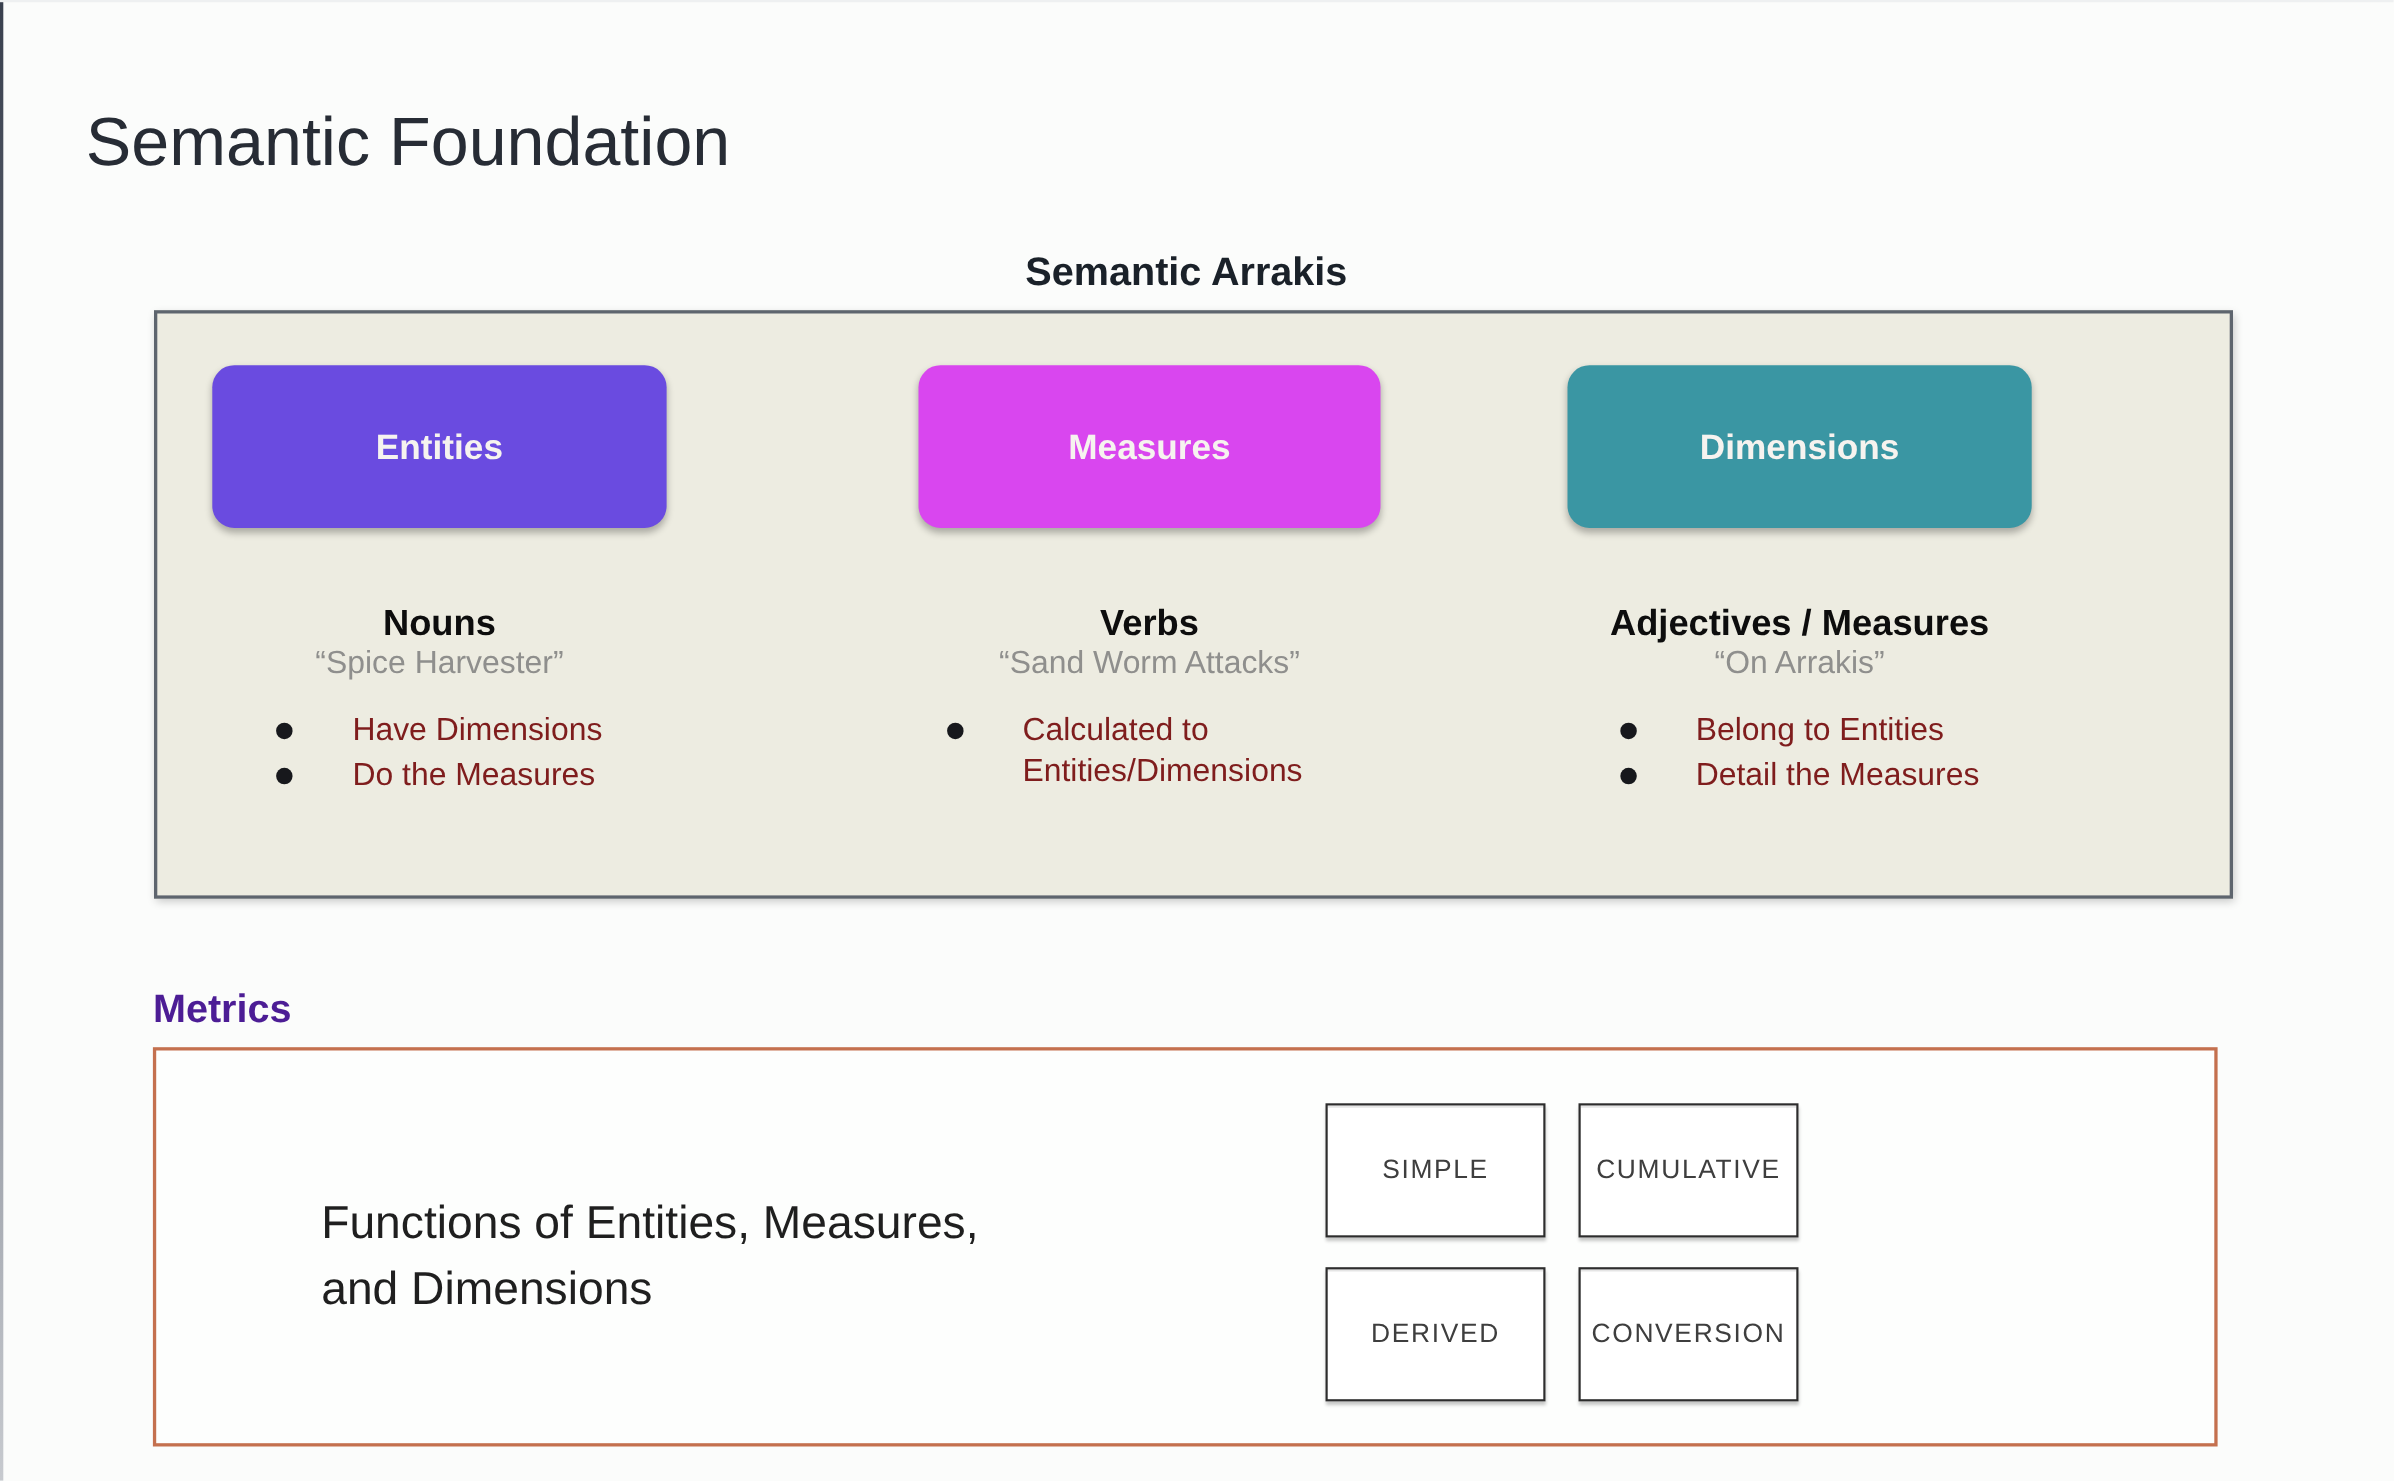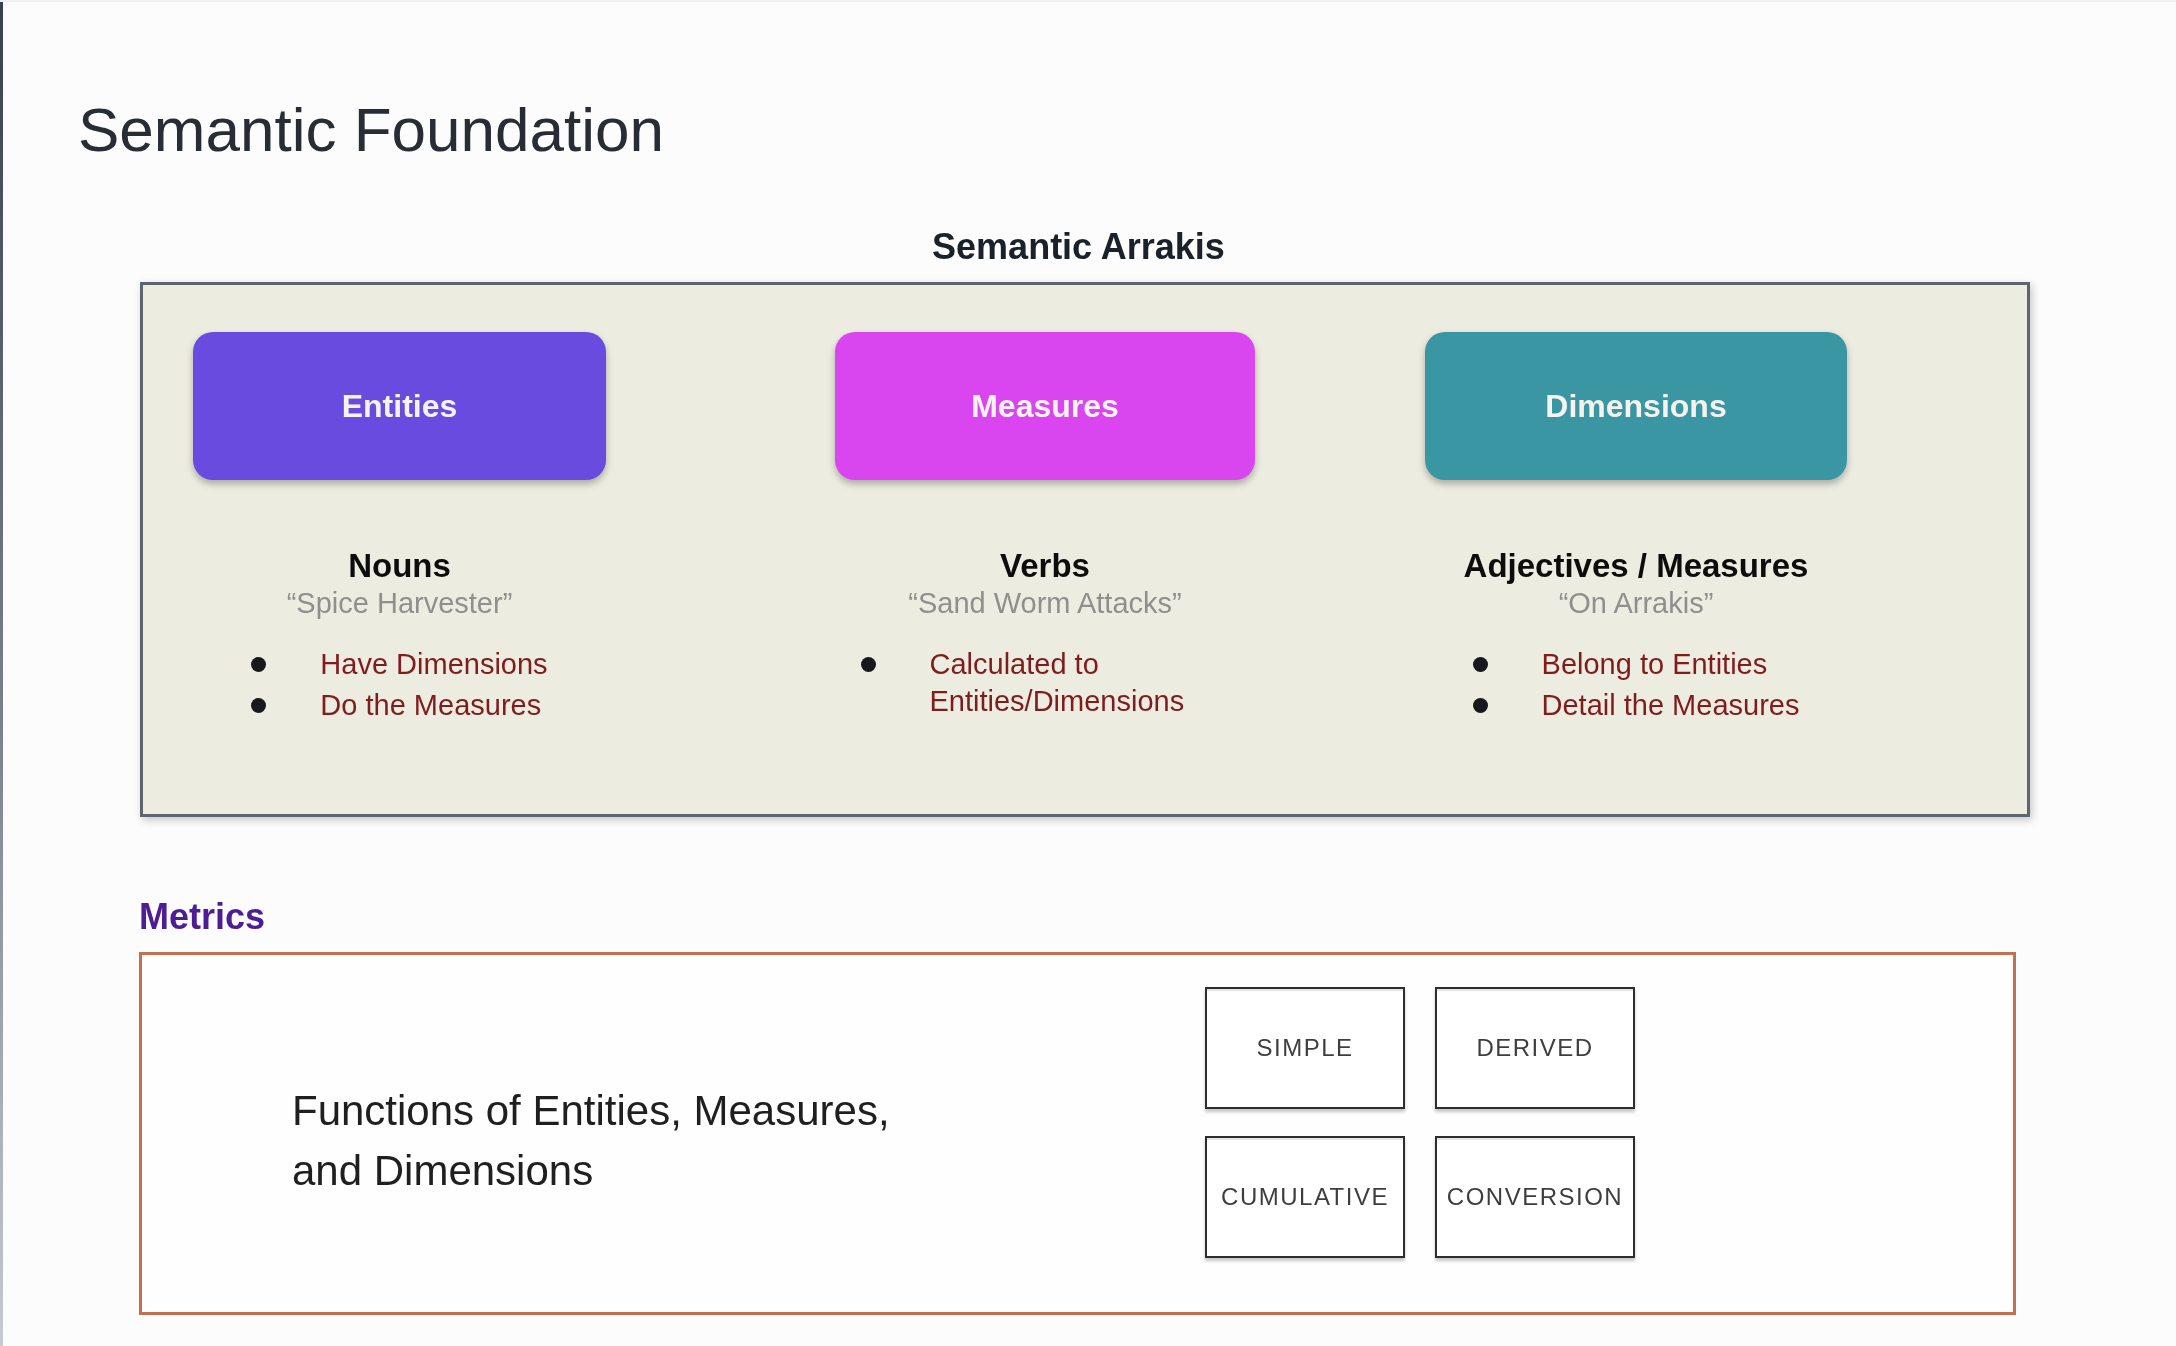--- a/index.html
+++ b/index.html
@@ -76,21 +76,21 @@
     box-sizing:border-box;
     background:#fdfefd;
     border:3px solid #c4704e;
   }
   .mt-description{
     position:absolute;left:150px;top:126px;
     font-size:42px;color:#1f1f1f;line-height:1.42;
     white-space:pre-line;
   }
   .mt-grid{
-    position:absolute;left:1063px;top:32px;
+    position:absolute;left:1063px;top:48px;
     display:grid;
     grid-template-columns:200px 200px;
     grid-auto-rows:122px;
     column-gap:30px;row-gap:27px;
   }
   .mt-type{
     box-sizing:border-box;
     background:#ffffff;
     border:2px solid #2d2d2d;
     display:flex;align-items:center;justify-content:center;
@@ -156,17 +156,17 @@
 
 </div>
 
 <div class="mt-heading">Metrics</div>
 
 <div class="mt-panel" style="border-color: rgb(196, 112, 78);">
   <div class="mt-description">Functions of Entities, Measures,
 and Dimensions</div>
   <div class="mt-grid">
     <div class="mt-type">SIMPLE</div>
+    <div class="mt-type">CUMULATIVE</div>
     <div class="mt-type">DERIVED</div>
-    <div class="mt-type">CUMULATIVE</div>
     <div class="mt-type">CONVERSION</div>
   </div>
 </div>
 
 </body></html>

